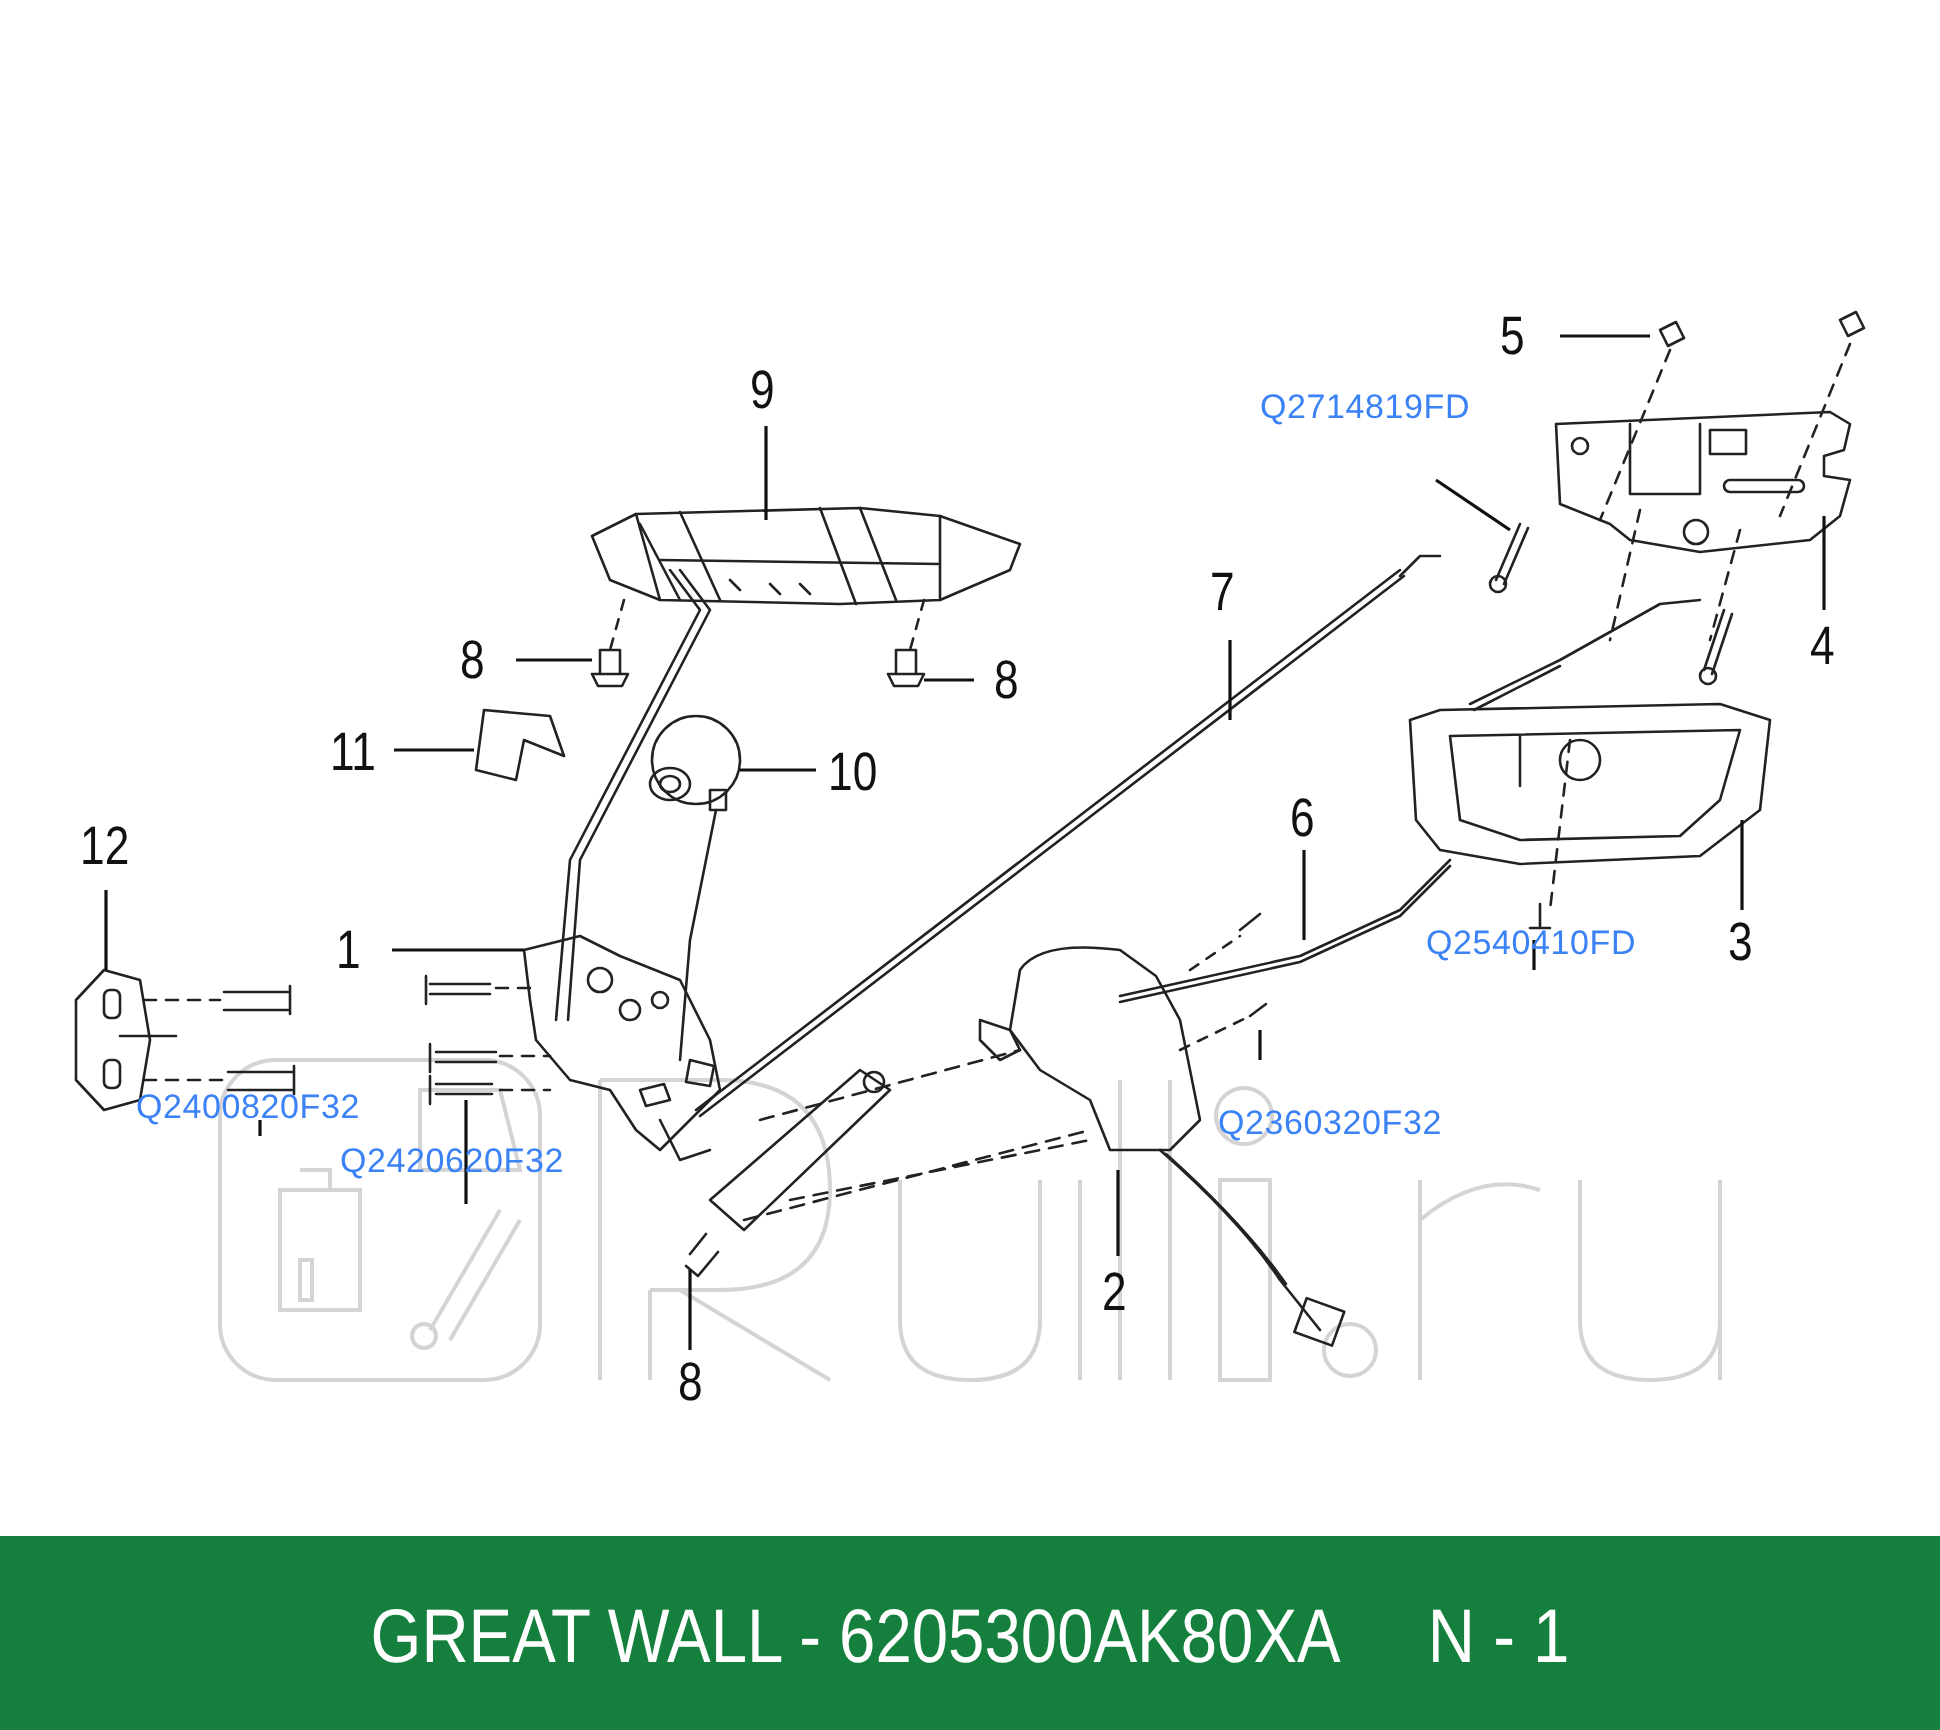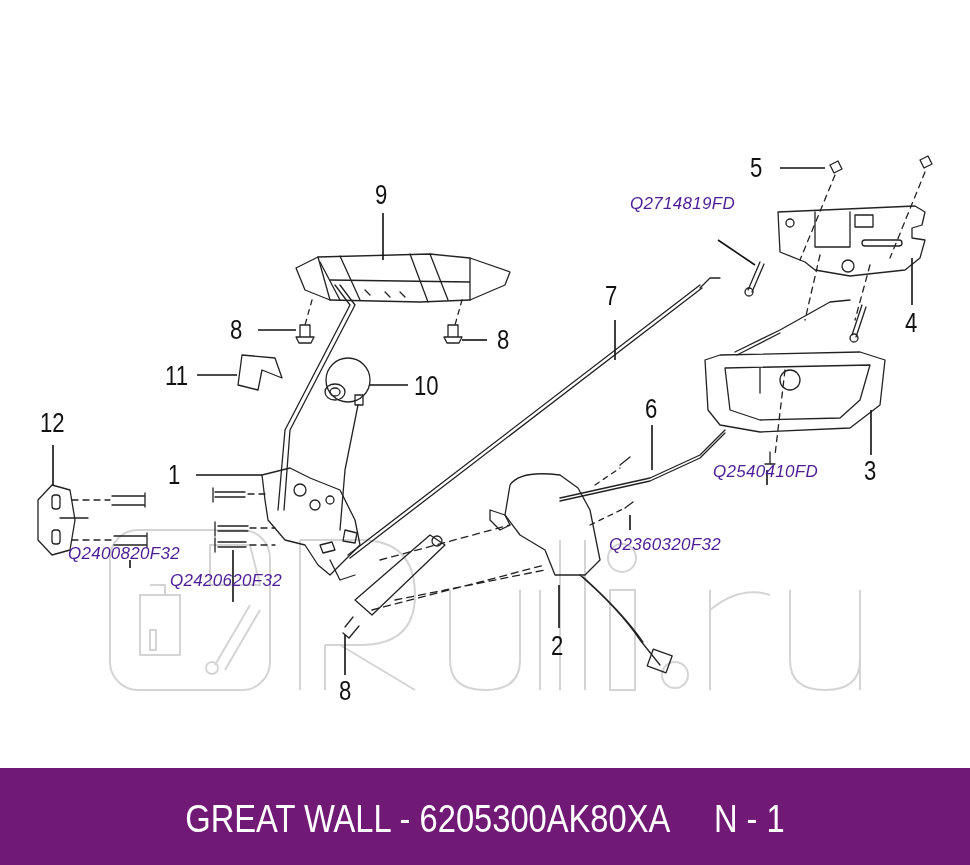--- a/index.html
+++ b/index.html
@@ -1,21 +1,21 @@
 <!DOCTYPE html>
 <html><head>
 <meta charset="utf-8">
 <style>
   html, body { margin:0; padding:0; }
   body { width:970px; height:865px; background:#ffffff; position:relative; overflow:hidden;
          font-family:"Liberation Sans", sans-serif; }
   #diagram { position:absolute; left:0; top:0; width:970px; height:768px; }
   .callout { position:absolute; font-family:"Liberation Sans", sans-serif; color:#111; font-size:27px; line-height:1; transform:scaleX(0.82); transform-origin:left top; }
-  .partno { position:absolute; font-family:"Liberation Sans", sans-serif; color:#4c1d95; font-size:17px; line-height:1; letter-spacing:0.3px;font-style:italic; }
-  #footer { position:absolute; left:0; top:768px; width:970px; height:97px; background:#701a75; }
+  .partno { position:absolute; font-family:"Liberation Sans", sans-serif; color:#3b82f6; font-size:17px; line-height:1; letter-spacing:0.3px; }
+  #footer { position:absolute; left:0; top:768px; width:970px; height:97px; background:#15803d; }
   #footer-text { position:absolute; left:0; right:0; top:32px; text-align:center; color:#ffffff;
                  font-family:"Liberation Sans", sans-serif; font-size:38px; line-height:1; white-space:pre;
                  transform:scaleX(0.86); transform-origin:center top; }
 </style>
 </head>
 <body>
 
 <div id="diagram">
   <svg width="970" height="768" viewBox="0 0 970 768" xmlns="http://www.w3.org/2000/svg" style="position:absolute;left:0;top:0">
 
@@ -186,20 +186,20 @@
   <div class="callout" style="left:605px;top:283px">7</div>
   <div class="callout" style="left:645px;top:396px">6</div>
   <div class="callout" style="left:864px;top:458px">3</div>
   <div class="callout" style="left:168px;top:462px">1</div>
   <div class="callout" style="left:40px;top:410px">12</div>
   <div class="callout" style="left:551px;top:633px">2</div>
   <div class="callout" style="left:339px;top:678px">8</div>
 
   <div class="partno" style="left:630px;top:195px">Q2714819FD</div>
   <div class="partno" style="left:713px;top:463px">Q2540410FD</div>
-  <div class="partno" style="left:609px;top:536px">Q2360320F32</div>
+  <div class="partno" style="left:609px;top:553px">Q2360320F32</div>
   <div class="partno" style="left:68px;top:545px">Q2400820F32</div>
   <div class="partno" style="left:170px;top:572px">Q2420620F32</div>
 </div>
 
 <div id="footer">
   <div id="footer-text">GREAT WALL - 6205300AK80XA     N - 1</div>
 </div>
 
 </body></html>

